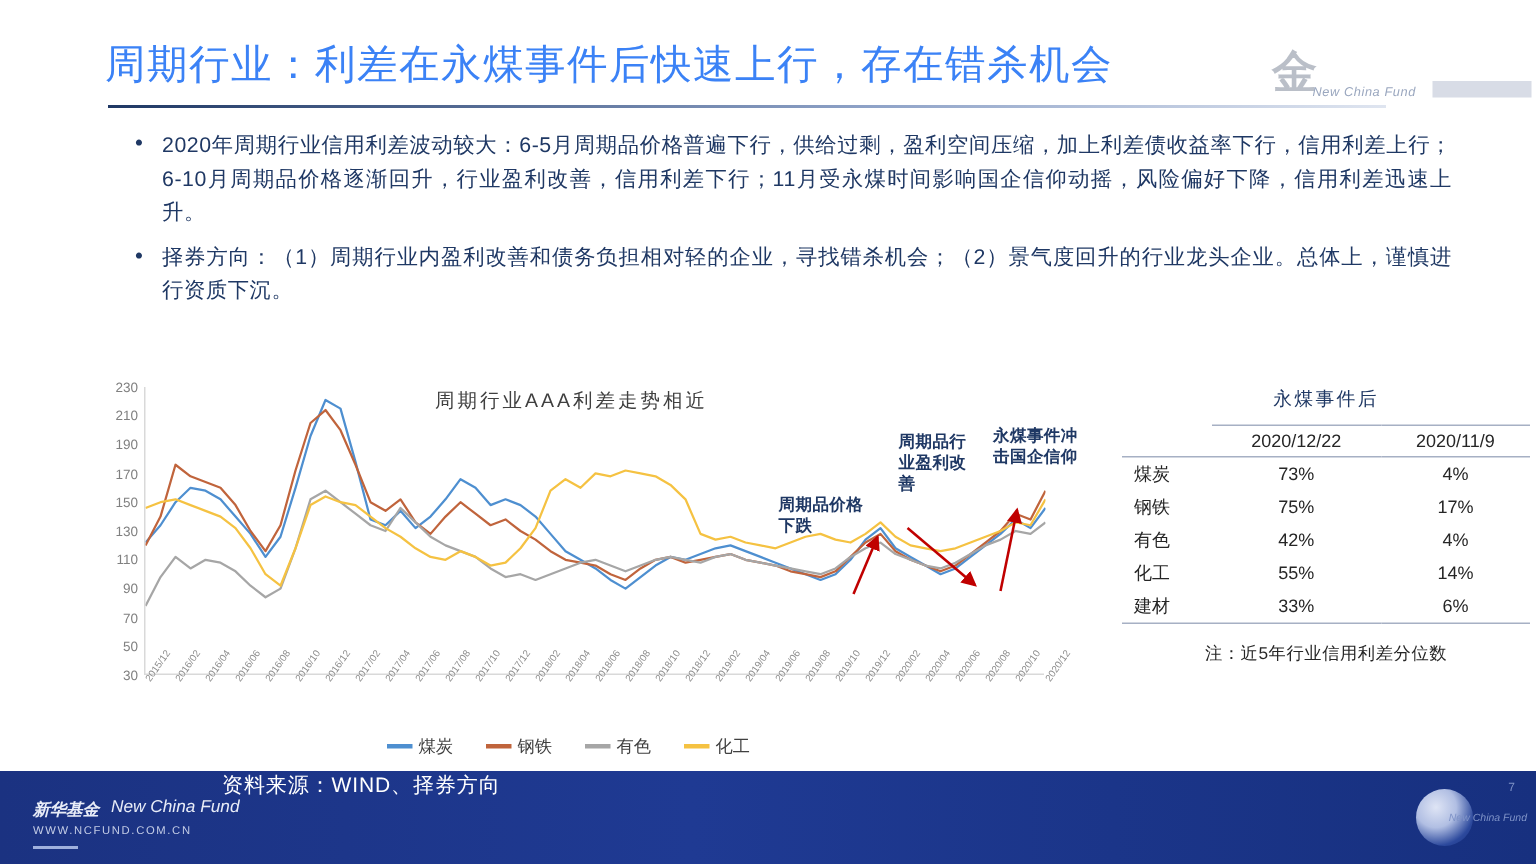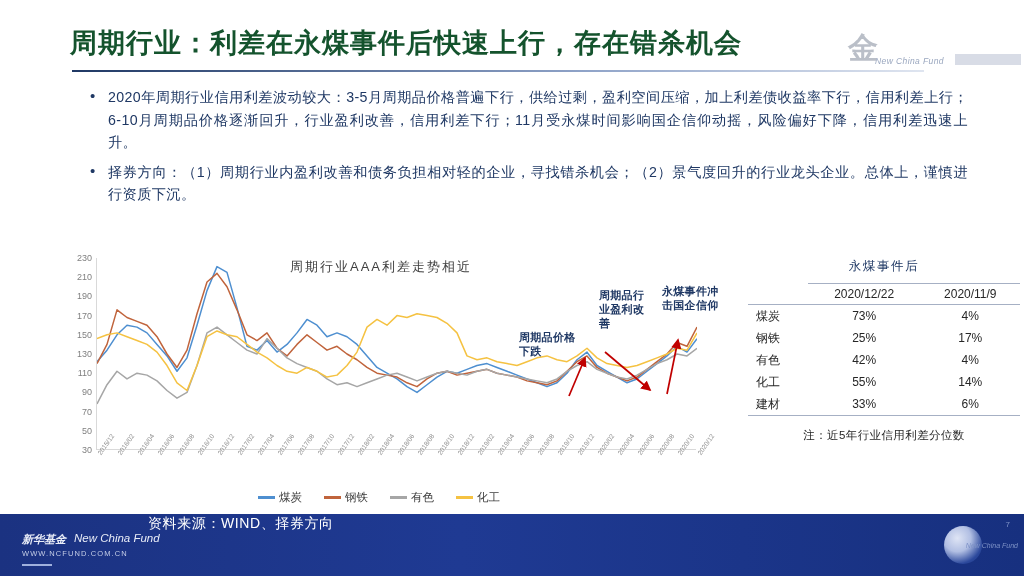--- a/index.html
+++ b/index.html
@@ -16,22 +16,22 @@
   }
 
   
   #title-bar {
     position: absolute;
     left: 70px; top: 22px;
     width: 900px; height: 46px;
   }
   #slide-title {
     font-size: 27px;
-    font-weight: bold;
-    color: #14532d;
+    font-weight: normal;
+    color: #3b82f6;
     letter-spacing: 1px;
     white-space: nowrap;
     line-height: 42px;
   }
   #title-underline {
     position: absolute;
     left: 2px; top: 48px;
     width: 852px; height: 2px;
     background: linear-gradient(to right, #1f3864 0%, #8fa3c8 60%, #dfe5f0 100%);
   }
@@ -273,21 +273,21 @@
 
   <div id="title-bar">
     <div id="slide-title">周期行业：利差在永煤事件后快速上行，存在错杀机会</div>
     <div id="title-underline"></div>
   </div>
   <div id="brand-glyph">金</div>
   <div id="brand-watermark">New China Fund</div>
   <div id="brand-bar"></div>
 
   <div id="bullets">
-    <div class="bullet">2020年周期行业信用利差波动较大：3-5月周期品价格普遍下行，供给过剩，盈利空间压缩，加上利差债收益率下行，信用利差上行；6-10月周期品价格逐渐回升，行业盈利改善，信用利差下行；11月受永煤时间影响国企信仰动摇，风险偏好下降，信用利差迅速上升。</div>
+    <div class="bullet">2020年周期行业信用利差波动较大：6-5月周期品价格普遍下行，供给过剩，盈利空间压缩，加上利差债收益率下行，信用利差上行；6-10月周期品价格逐渐回升，行业盈利改善，信用利差下行；11月受永煤时间影响国企信仰动摇，风险偏好下降，信用利差迅速上升。</div>
     <div class="bullet strong">择券方向：（1）周期行业内盈利改善和债务负担相对轻的企业，寻找错杀机会；（2）景气度回升的行业龙头企业。总体上，谨慎进行资质下沉。</div>
   </div>
 
   <div id="chart-panel">
     <div id="chart-title">周期行业AAA利差走势相近</div>
     <div id="plot-wrap">
       <div id="y-axis">
           <div class="ytick" style="top: 192px;">30</div>
           <div class="ytick" style="top: 172.8px;">50</div>
           <div class="ytick" style="top: 153.6px;">70</div>
@@ -391,21 +391,21 @@
         </tr>
       </thead>
       <tbody id="table-body">
           <tr>
             <td class="rowname">煤炭</td>
             <td>73%</td>
             <td>4%</td>
           </tr>
           <tr>
             <td class="rowname">钢铁</td>
-            <td>25%</td>
+            <td>75%</td>
             <td>17%</td>
           </tr>
           <tr>
             <td class="rowname">有色</td>
             <td>42%</td>
             <td>4%</td>
           </tr>
           <tr>
             <td class="rowname">化工</td>
             <td>55%</td>

